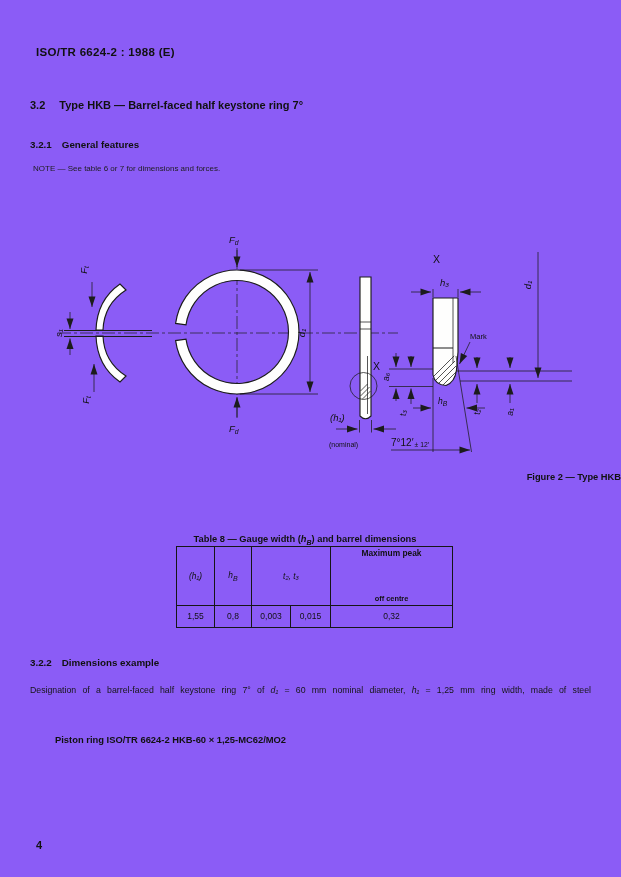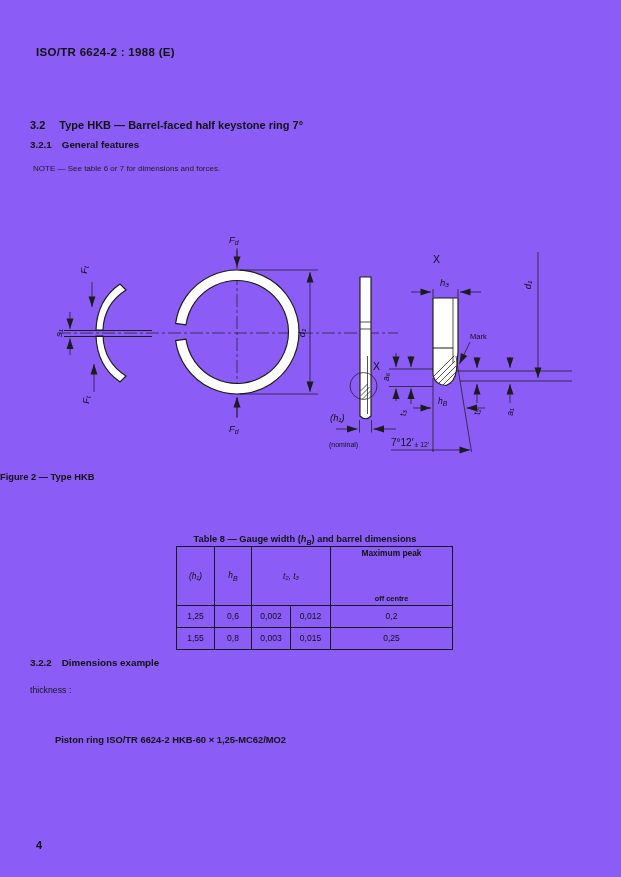--- a/index.html
+++ b/index.html
@@ -5,26 +5,26 @@
   html,body { margin:0; padding:0; background:#9a9a9a; }
   .page {
     position:relative; width:621px; height:877px; margin:0 auto;
     background:#8b5cf6; color:#111;
     font-family:"Liberation Sans", sans-serif;
     overflow:hidden;
     padding-left:23px;
   }
   .abs { position:absolute; }
   .hdr { left:36px; top:46px; font-size:11.5px; font-weight:bold; letter-spacing:.3px; }
-  .h32 { left:30px; top:99px; font-size:11px; font-weight:bold;margin-top:20px; }
+  .h32 { left:30px; top:99px; font-size:11px; font-weight:bold; }
   .h32 .num { margin-right:14px; }
   .h321 { left:30px; top:139px; font-size:9.8px; font-weight:bold; }
   .h321 .num { margin-right:10px; }
   .note { left:33px; top:164px; font-size:8px; color:#1d1d1d; }
-  .figcap { left:0; top:472px; width:621px; text-align:left; font-size:9.3px; font-weight:bold; }
+  .figcap { left:0; top:472px; width:621px; text-align:right; font-size:9.3px; font-weight:bold; }
   .tblwrap { left:176px; top:534px; width:276px; }
   .tbltitle { text-align:center; font-size:9.3px; font-weight:bold; padding-right:18px; }
   .tbltitle i sub, .thsym sub { font-size:7px; }
   .dimnote { text-align:right; font-size:7.4px; margin:3px 26px 2px 0; color:#1d1d1d; }
   table { border-collapse:collapse; width:276px; table-layout:fixed; }
   table, th, td { border:1px solid #161616; }
   table { border-width:1.8px; }
   th { border-bottom-width:1.8px; font-weight:normal; }
   th, td { text-align:center; vertical-align:middle; padding:2px 2px; font-size:8.5px; height:17px; }
   tr.head th { height:26px; font-size:8.4px; }
@@ -203,42 +203,35 @@
           <tr class="head">
         <th class="thsym">(h₁)</th>
         <th class="thsym"><span>h</span><sub>B</sub></th>
         <th class="thsym" colspan="2">t₂, t₃</th>
         <th class="peakhead">
           <div>Maximum peak</div>
           <div class="l2">off centre</div>
         </th>
       </tr>
       <tr>
-        <td>1,25</td>
-        <td>0,6</td>
-        <td>0,002</td>
-        <td>0,012</td>
-        <td>0,2</td>
-      </tr>
-      <tr>
         <td>1,55</td>
         <td>0,8</td>
         <td>0,003</td>
         <td>0,015</td>
-        <td>0,25</td>
+        <td>0,32</td>
       </tr>
     </tbody>
       </table>
   </div>
 
   <div class="abs h322">
     <span class="num">3.2.2</span><span>Dimensions example</span>
   </div>
 
   <div class="abs para">
-    <div>thickness :</div>
+    <div class="jline"><span>Designation of a barrel-faced half keystone ring 7° of </span><i>d₁</i><span> = 60 mm nominal diameter, </span><i>h₁</i><span> = 1,25 mm ring width, made of steel</span></div>
   </div>
 
   <div class="abs code">Piston ring ISO/TR 6624-2 HKB-60 × 1,25-MC62/MO2</div>
 
   <div class="abs pagenum">4</div>
 
 </div>
 
 </body></html>

